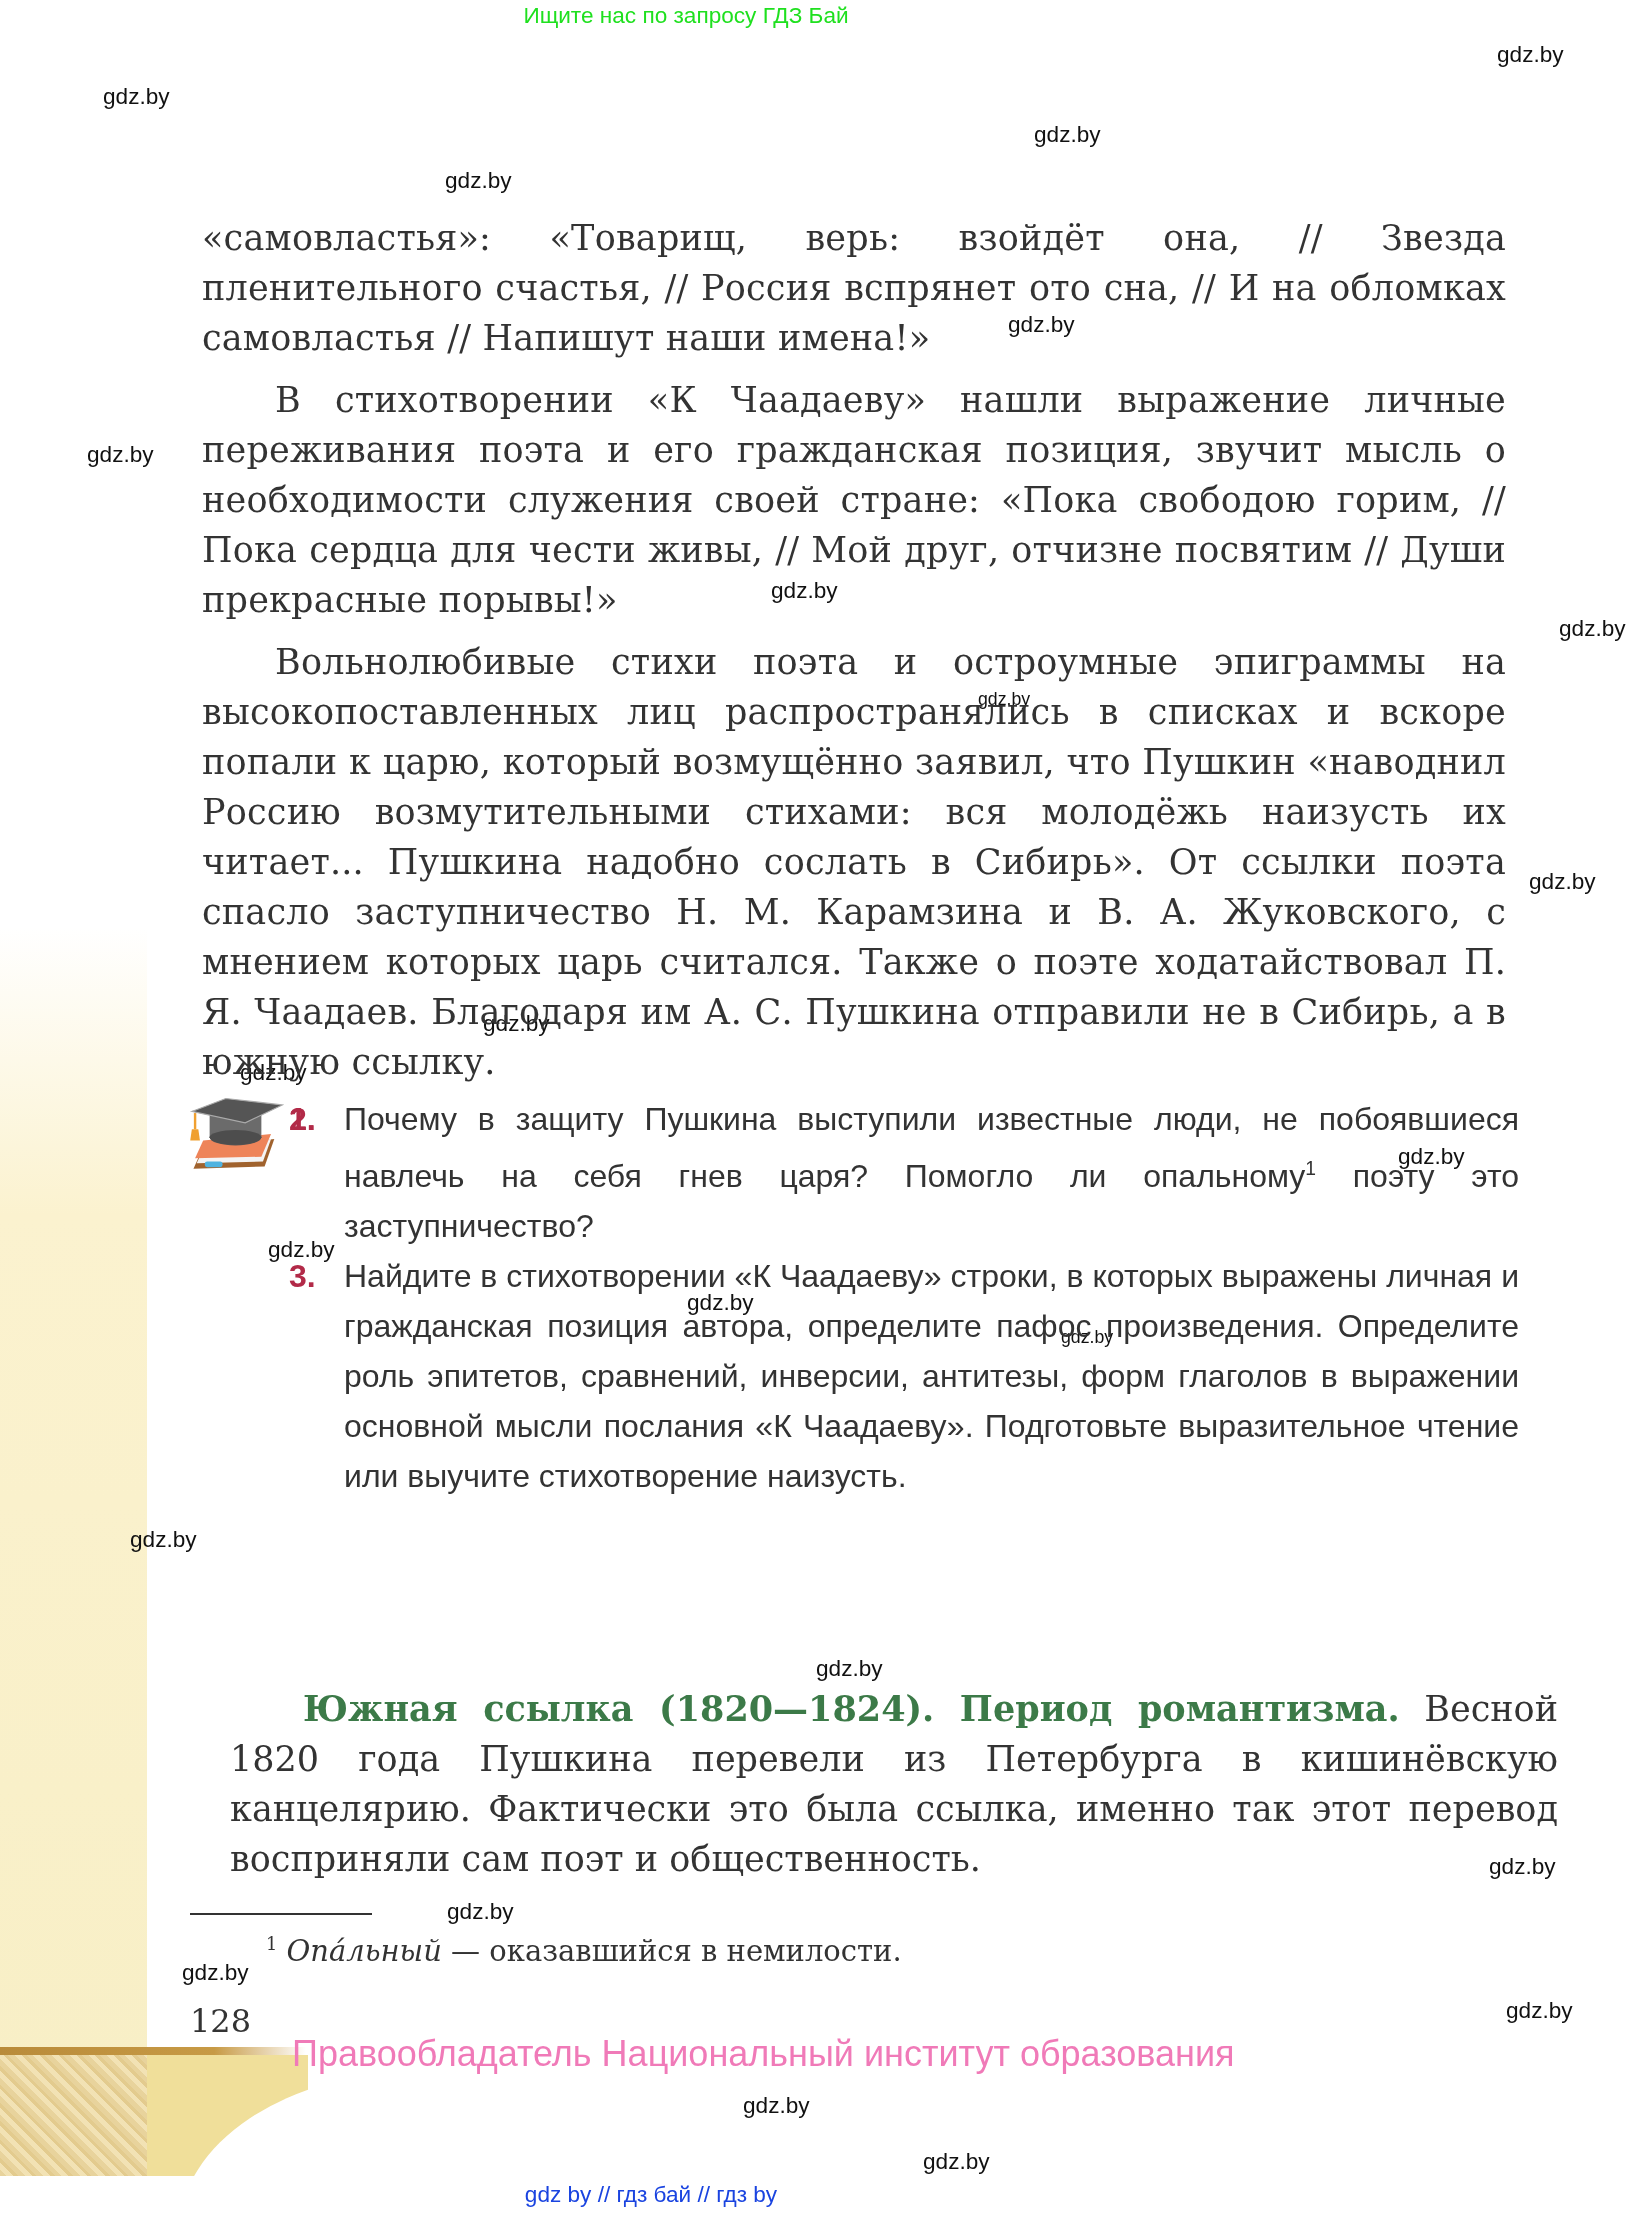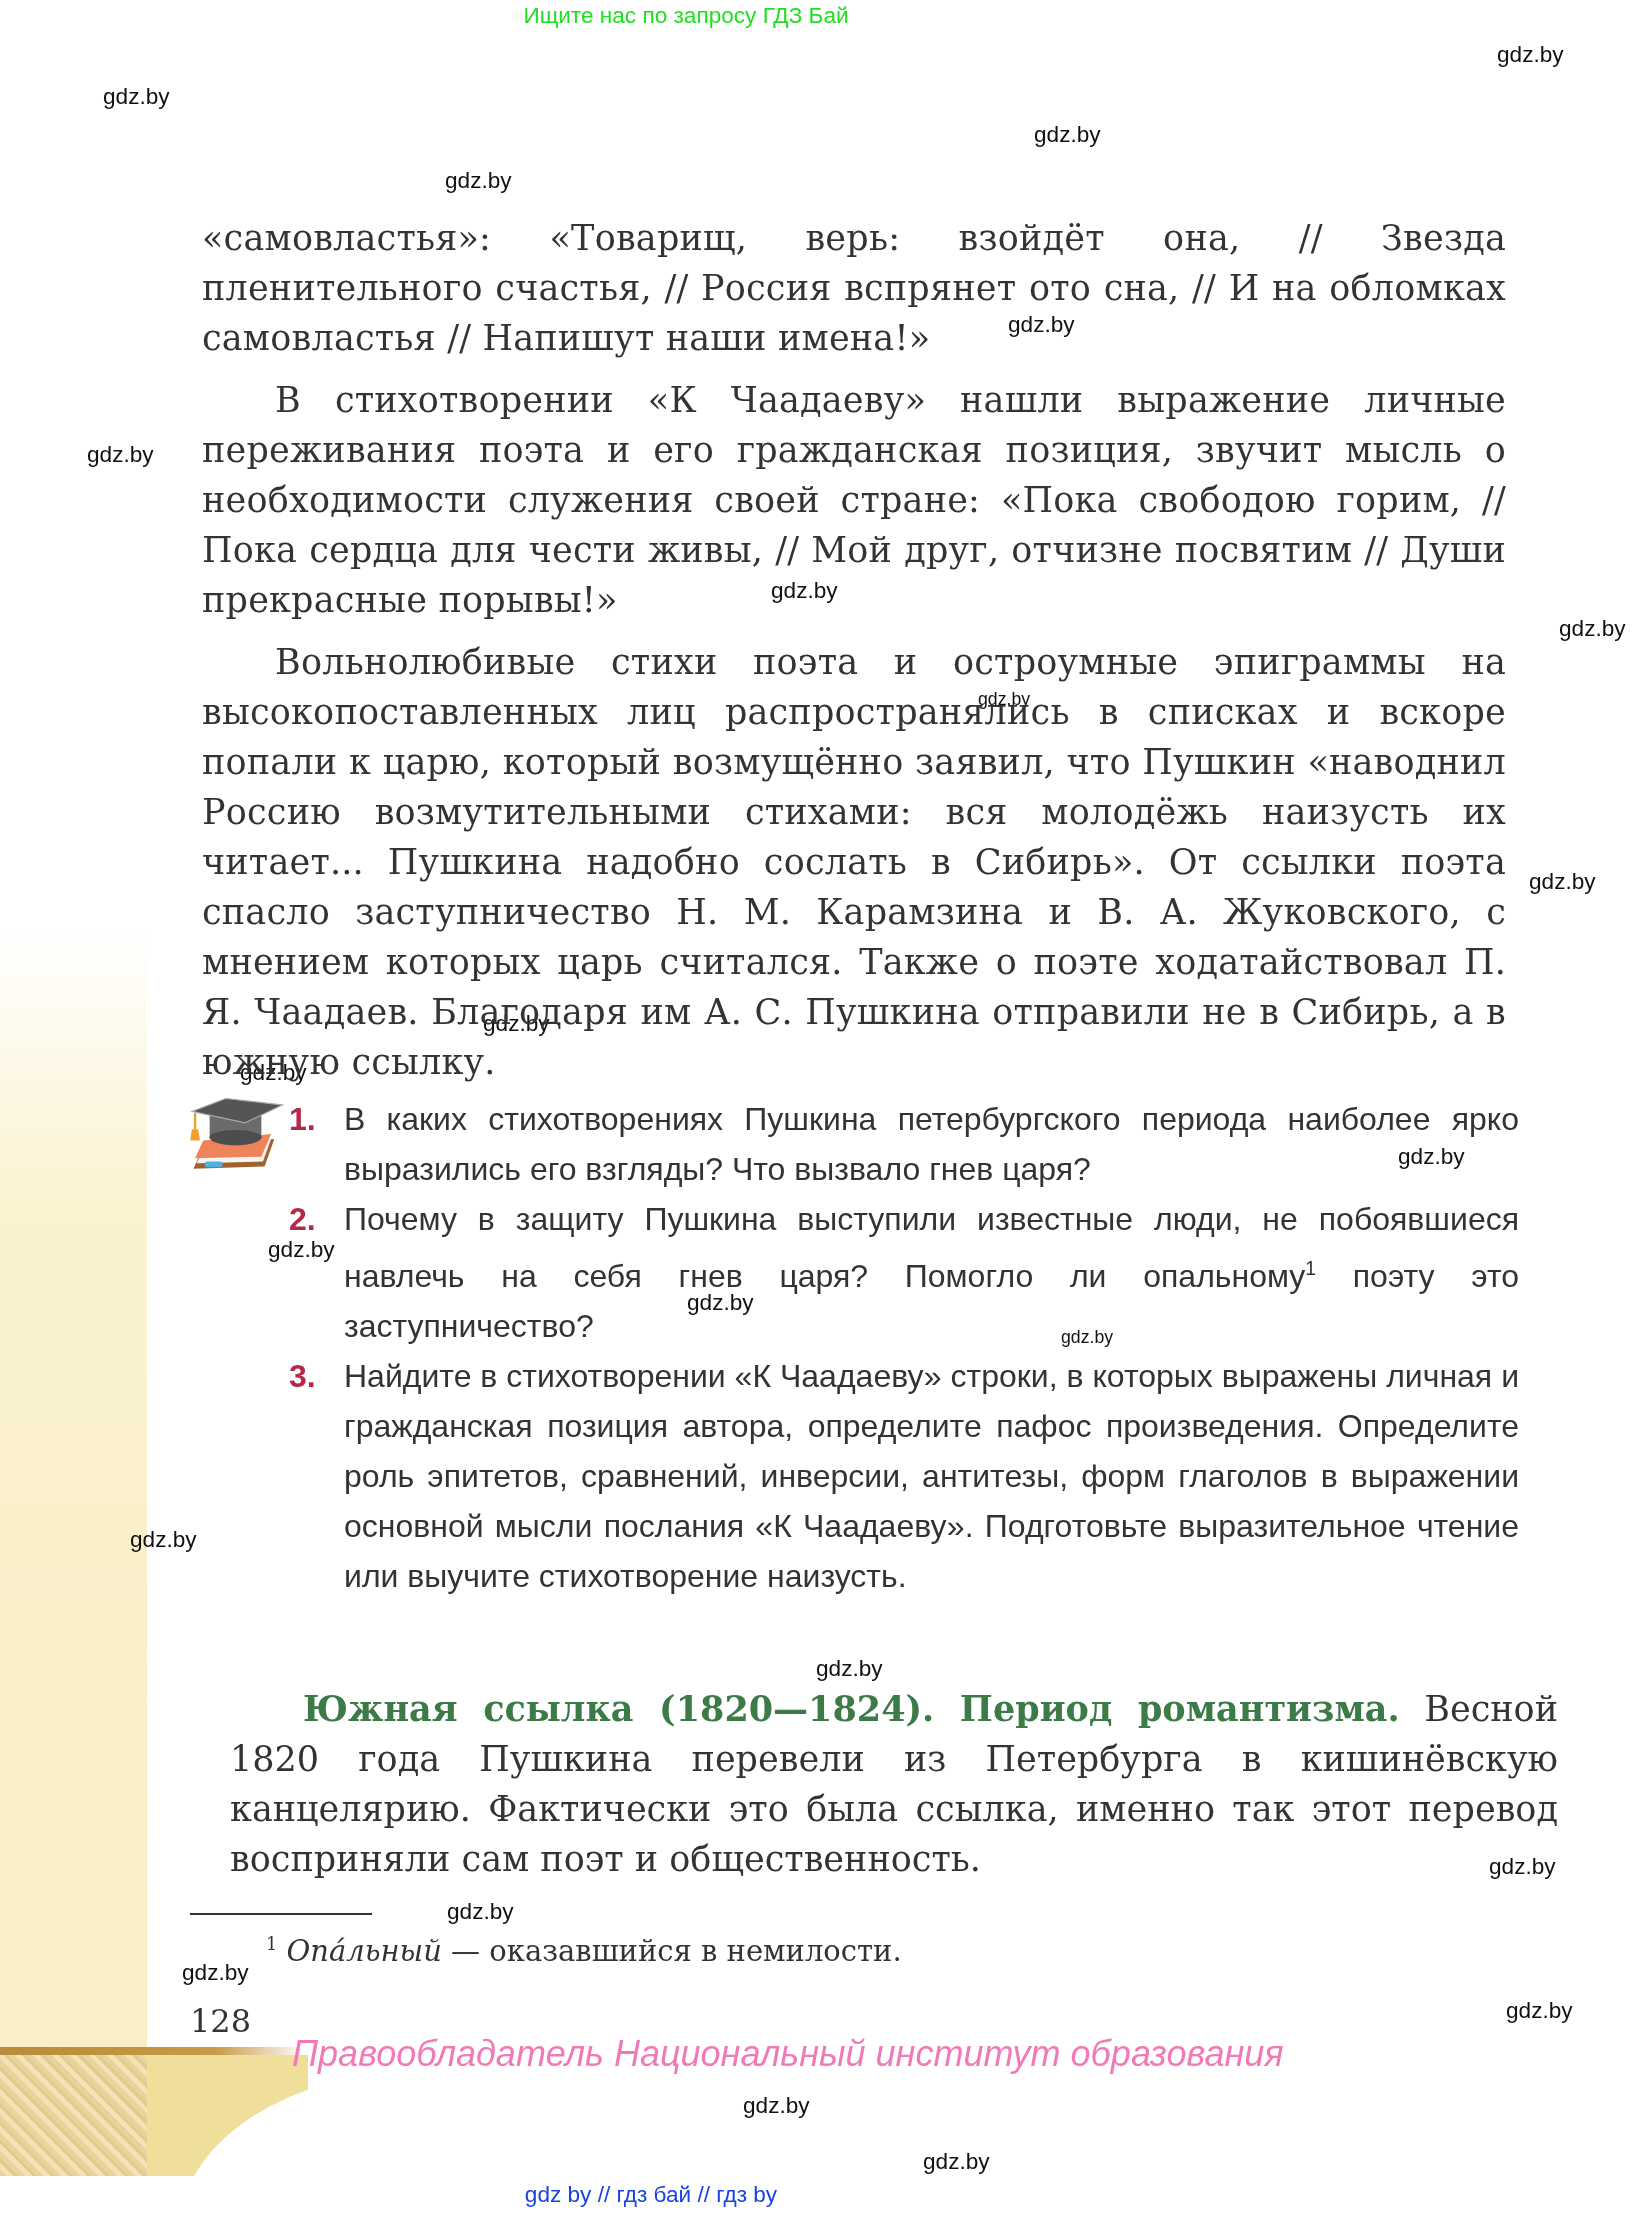--- a/index.html
+++ b/index.html
@@ -31,21 +31,21 @@
   .cap-icon { position:absolute; left:187px; top:1092px; width:97px; height:89px; }
   .section { position:absolute; left:190px; top:1684px; width:1328px; font-size:35px; line-height:50px;
              text-align:justify; color:#333;margin-left:40px; }
   .section .head { color:#3c7a48; font-weight:bold; }
   .fn-rule { position:absolute; left:190px; top:1913px; width:182px; height:1.6px; background:#333; }
   .footnote { position:absolute; left:266px; top:1934px; font-size:29px; color:#333; }
   .footnote sup { font-size:17.7px; vertical-align:super; }
   .footnote em { font-style:italic; }
   .page-num { position:absolute; left:190px; top:2002px; font-size:32px; color:#333; }
   .copyright { position:absolute; left:292px; top:2033px; font-family:"Liberation Sans", sans-serif;
-               font-size:36px; color:#f07ab8; white-space:nowrap;font-style:italic; }
+               font-size:36px; color:#f07ab8; white-space:nowrap; }
   .bottom-links { position:absolute; top:2182px; left:0; width:1302px; text-align:center;
                   font-family:"Liberation Sans", sans-serif; font-size:22.6px; color:#1a44e0; }
 </style>
 </head>
 <body>
 
 <div class="left-band"></div>
 <div class="gold-line"></div>
 <div class="texture"></div>
 <div class="curve"></div>
@@ -94,21 +94,20 @@
   <rect x="28" y="28" width="64" height="28" fill="#6b6b6b"></rect>
   <ellipse cx="60" cy="56" rx="32" ry="9" fill="#4d4d4d"></ellipse>
   <polygon points="6,24 48,8 118,16 72,38" fill="#555" stroke="#aaa" stroke-width="1.5"></polygon>
   <line x1="10" y1="26" x2="10" y2="46" stroke="#f0a030" stroke-width="3"></line>
   <path d="M6 46 h8 l2 14 h-12 z" fill="#f0a030"></path>
 </svg>
 
 <div class="questions" style="top:1094px;">
   <div class="q">
     <span class="qnum">1.</span>
-    <span>В каких стихотворениях Пушкина петербургского периода наиболее ярко выразились его взгляды? Что вызвало гнев царя?</span>
   </div>
   <div class="q">
     <span class="qnum">2.</span>
     <span>Почему в защиту Пушкина выступили известные люди, не побоявшиеся навлечь на себя гнев царя? Помогло ли опальному</span><sup style="font-size:19.3px;">1</sup><span> поэту это заступничество?</span>
   </div>
   <div class="q">
     <span class="qnum">3.</span>
     <span>Найдите в стихотворении «К Чаадаеву» строки, в которых выражены личная и гражданская позиция автора, определите пафос произведения. Определите роль эпитетов, сравнений, инверсии, антитезы, форм глаголов в выражении основной мысли послания «К Чаадаеву». Подготовьте выразительное чтение или выучите стихотворение наизусть.</span>
   </div>
 </div>

